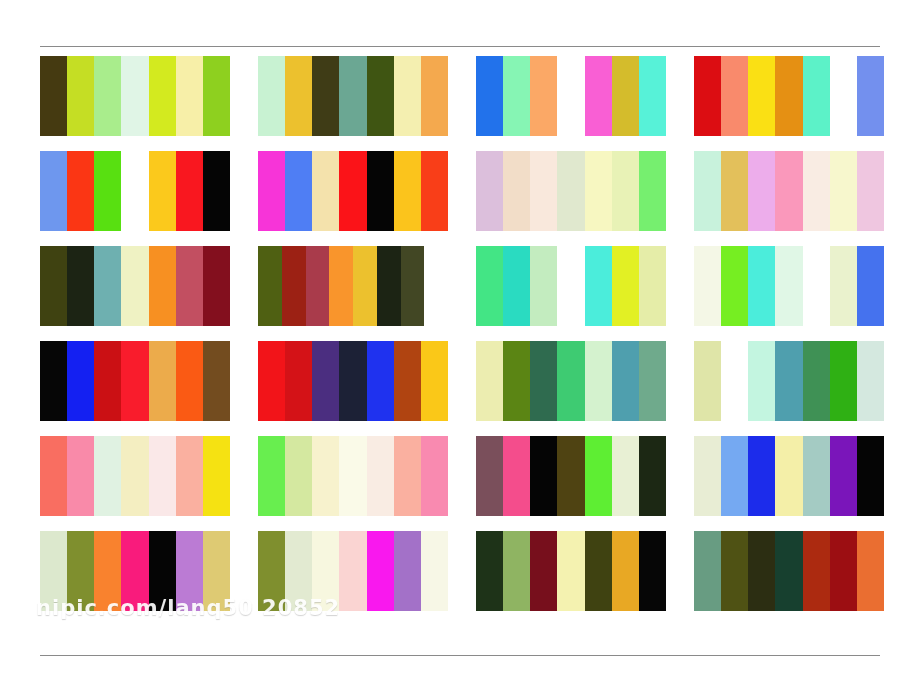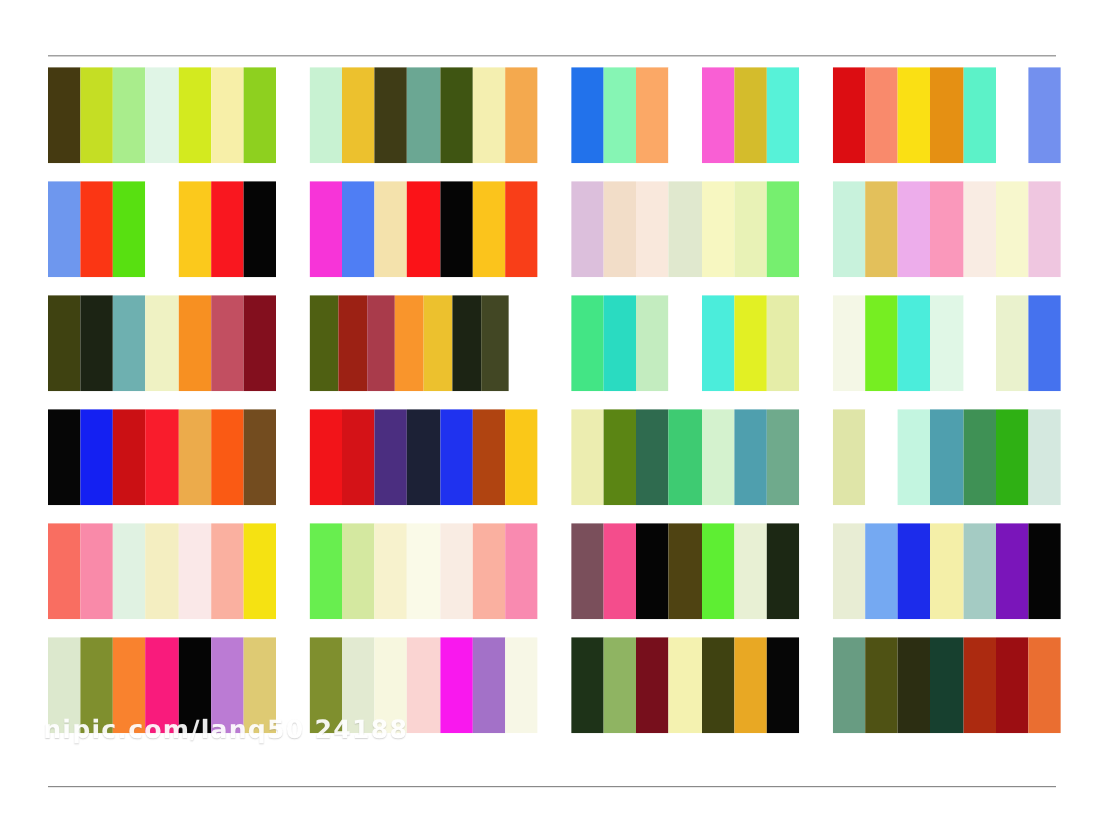--- a/index.html
+++ b/index.html
@@ -297,15 +297,15 @@
         <div class="swatch" title="#2c2e12" style="background: rgb(44, 46, 18);"></div>
         <div class="swatch" title="#17402f" style="background: rgb(23, 64, 47);"></div>
         <div class="swatch" title="#ac2a10" style="background: rgb(172, 42, 16);"></div>
         <div class="swatch" title="#9c0e12" style="background: rgb(156, 14, 18);"></div>
         <div class="swatch" title="#ea6e31" style="background: rgb(234, 110, 49);"></div>
       </div>
     </div>
 
   <div class="rule bottom"></div>
 
-  <div id="watermark">nipic.com/lanq50  24188</div>
+  <div id="watermark">nipic.com/lanq50  20852</div>
 
 </div>
 
 </body></html>

